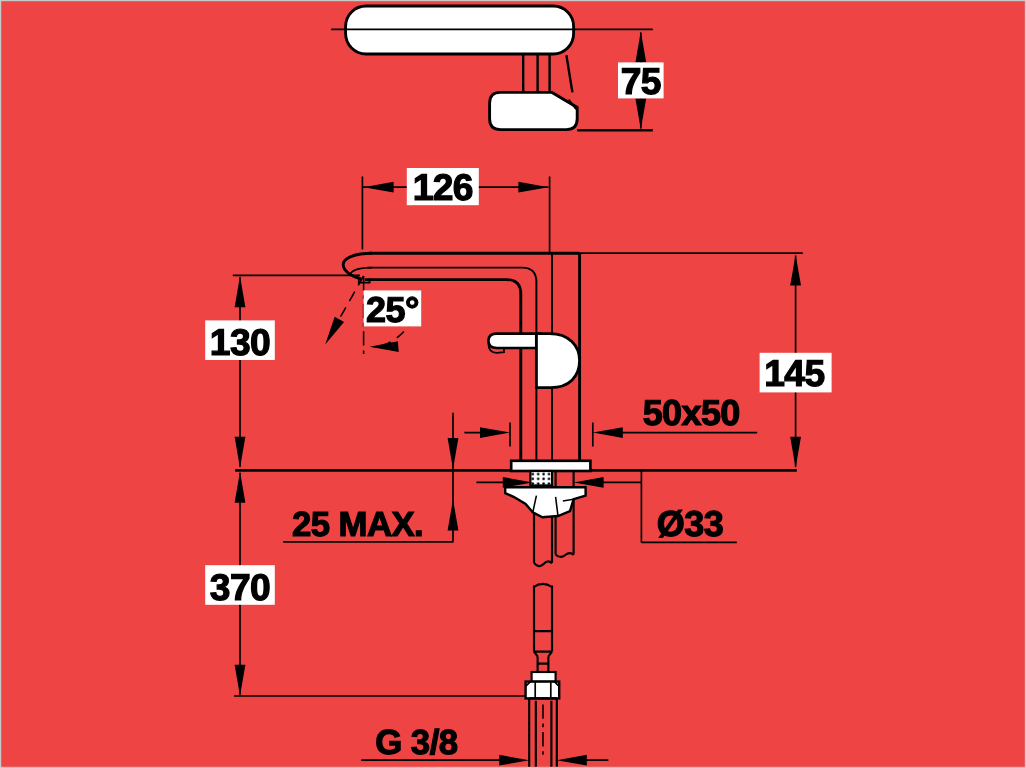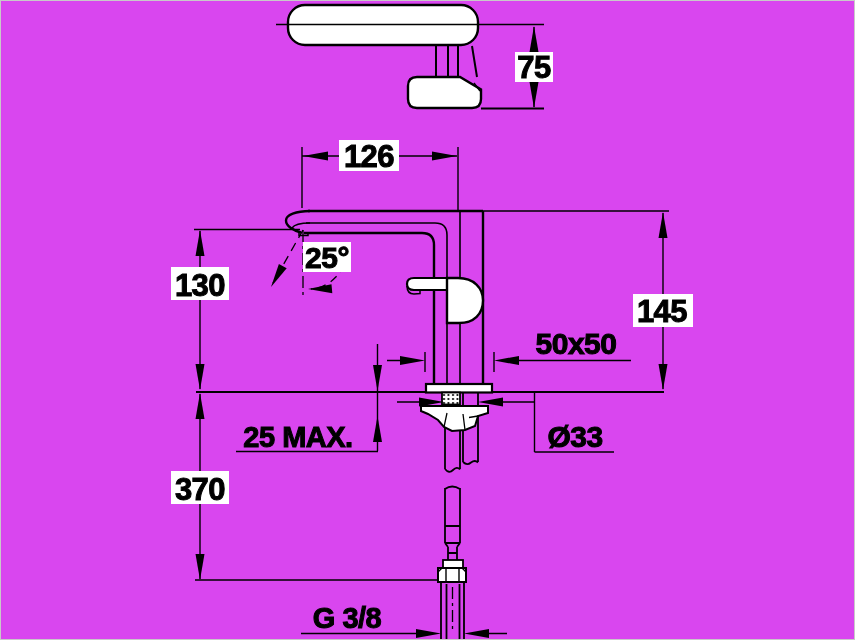--- a/index.html
+++ b/index.html
@@ -1,17 +1,17 @@
 <!DOCTYPE html>
 <html><head>
 <meta charset="utf-8">
 <style>
   html,body{margin:0;padding:0;background:#ffffff;}
   .stage{
-    width:855px;height:640px;position:relative;background:#d946ef;
+    width:855px;height:640px;position:relative;background:#ef4444;
     border:1px solid #c9c9c9;box-sizing:border-box;overflow:hidden;
     font-family:"Liberation Sans", sans-serif;
   }
   svg{display:block;}
   .dim-text{
     font-family:"Liberation Sans","DejaVu Sans",sans-serif;
     font-weight:700;fill:#000;letter-spacing:-0.5px;
   }
   .fs31{font-size:31px;} .fs30{font-size:30px;} .fs29{font-size:29px;}
 </style>

